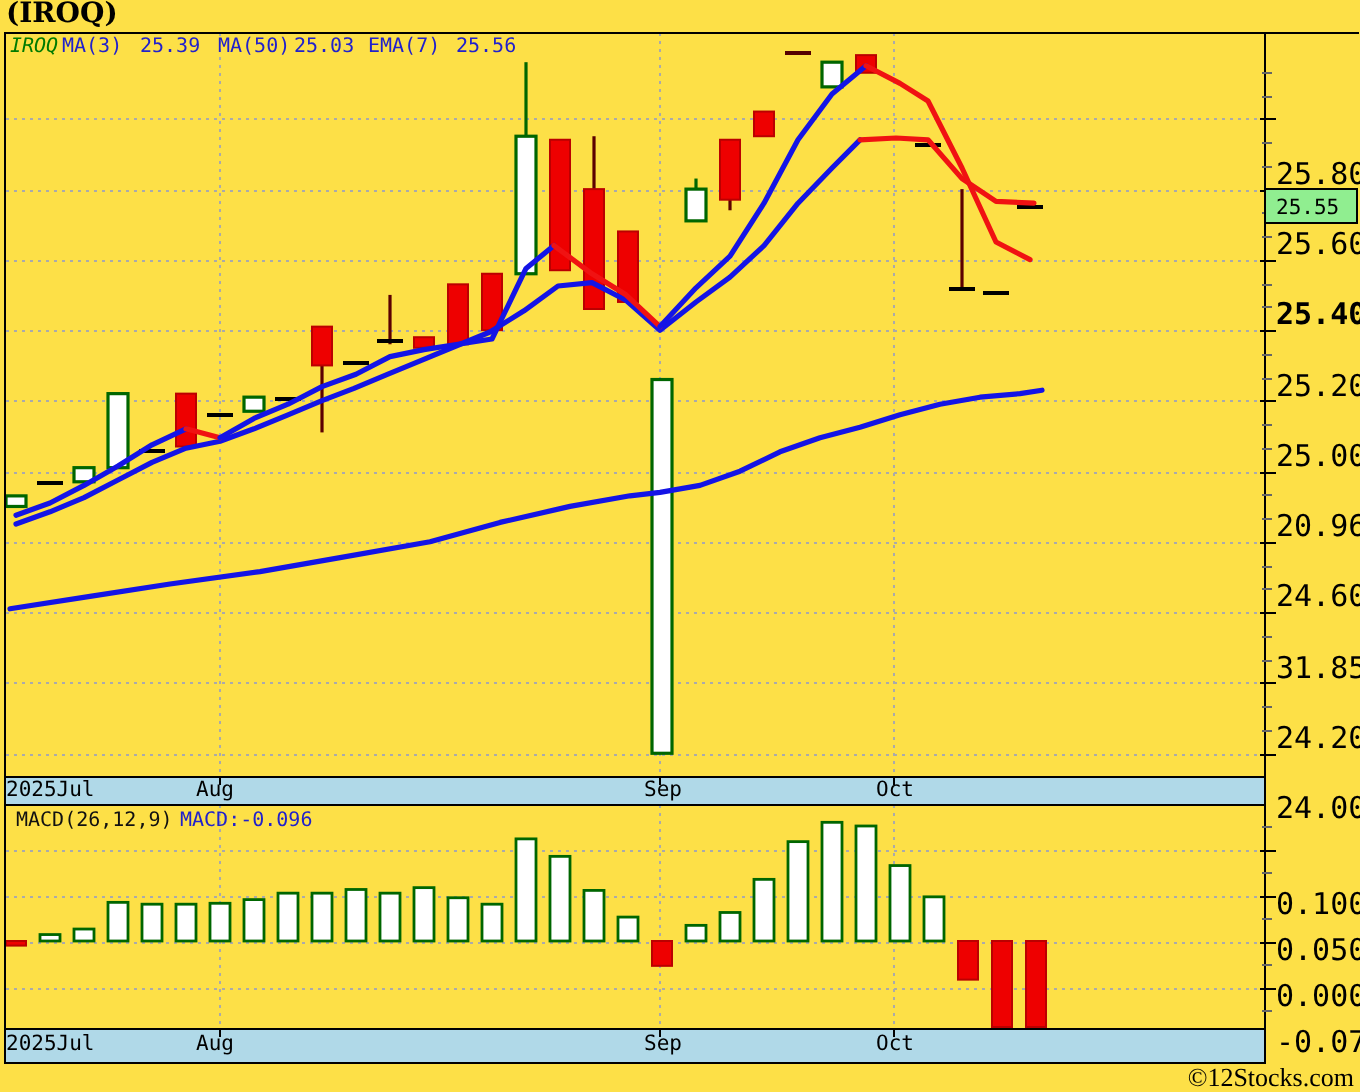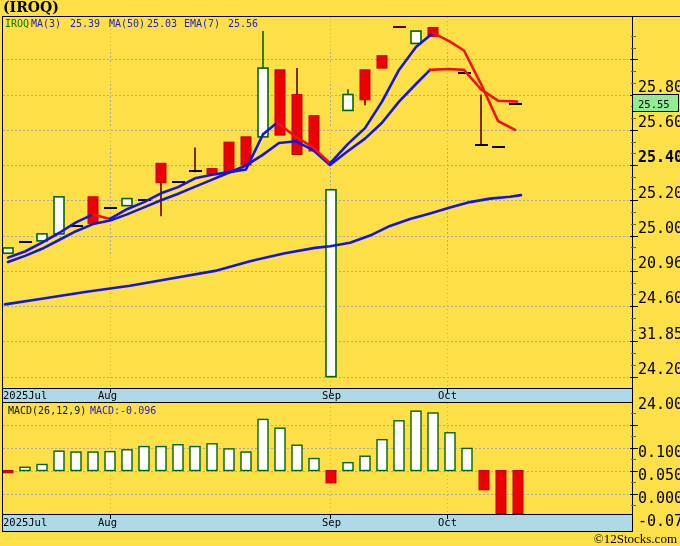--- a/index.html
+++ b/index.html
@@ -3,21 +3,21 @@
 <meta charset="utf-8">
 <style>
   html,body{margin:0;padding:0;background:#fff;}
   .stage{position:relative;width:680px;height:546px;background:#fde047;overflow:hidden;
          font-family:"DejaVu Sans Mono",monospace;}
   .title{position:absolute;left:3px;top:0px;height:15px;line-height:15px;
          font-family:"DejaVu Serif",serif;font-weight:bold;font-size:14px;color:#000;}
   svg{position:absolute;left:0;top:0;}
   .legend{position:absolute;left:0;top:17px;height:13px;font-size:10px;}
   .legend span{position:absolute;top:0;height:13px;line-height:13px;white-space:pre;}
-  .lg-sym{color:#007A00;}
+  .lg-sym{color:#007A00;font-style:italic;}
   .lg-blue{color:#2121CC;}
   .macdhdr{position:absolute;left:0;top:404px;height:13px;font-size:10px;}
   .macdhdr span{position:absolute;top:0;height:13px;line-height:13px;white-space:pre;}
   .mh-label{left:8px;color:#111;}
   .mh-value{left:90px;color:#2121CC;}
   .plab,.dlab{position:absolute;left:638px;height:13px;line-height:13px;
         font-size:15px;color:#000;white-space:pre;margin-top:28px;}
   .mlab{position:absolute;height:13px;line-height:13px;font-size:10.5px;color:#000;white-space:pre;}
   .tag{position:absolute;left:632px;top:94px;width:47px;height:18px;line-height:18px;
        padding-left:5px;box-sizing:border-box;border:1px solid #000;

